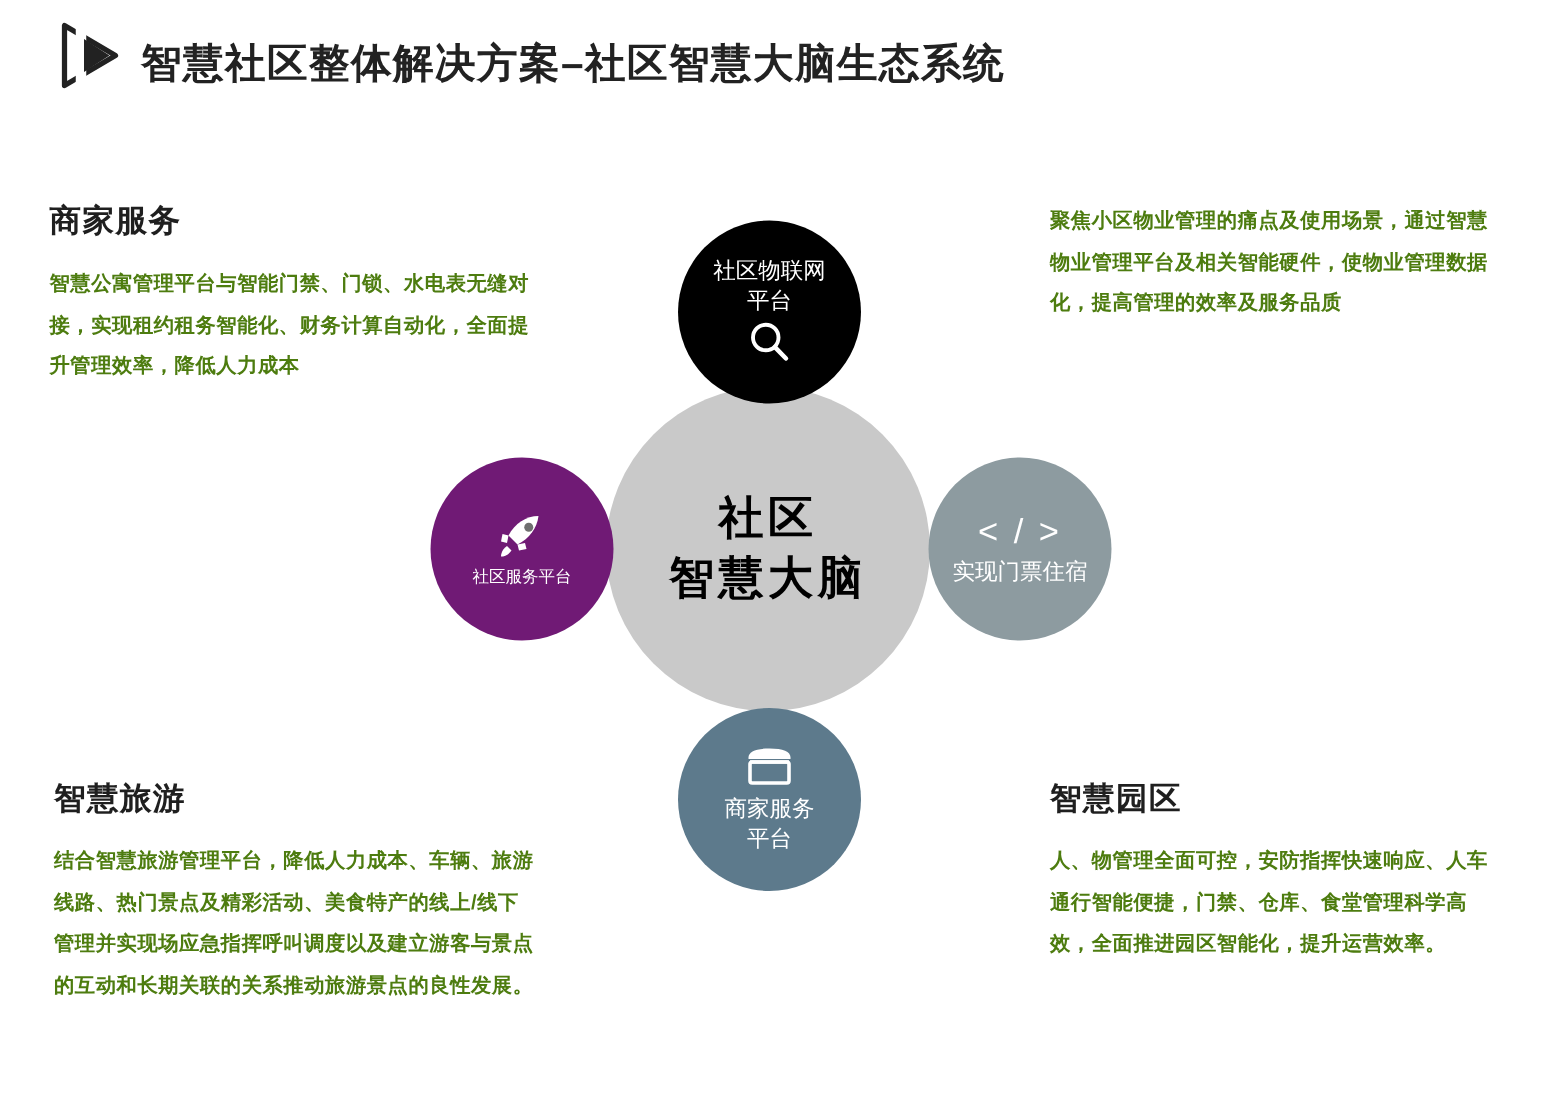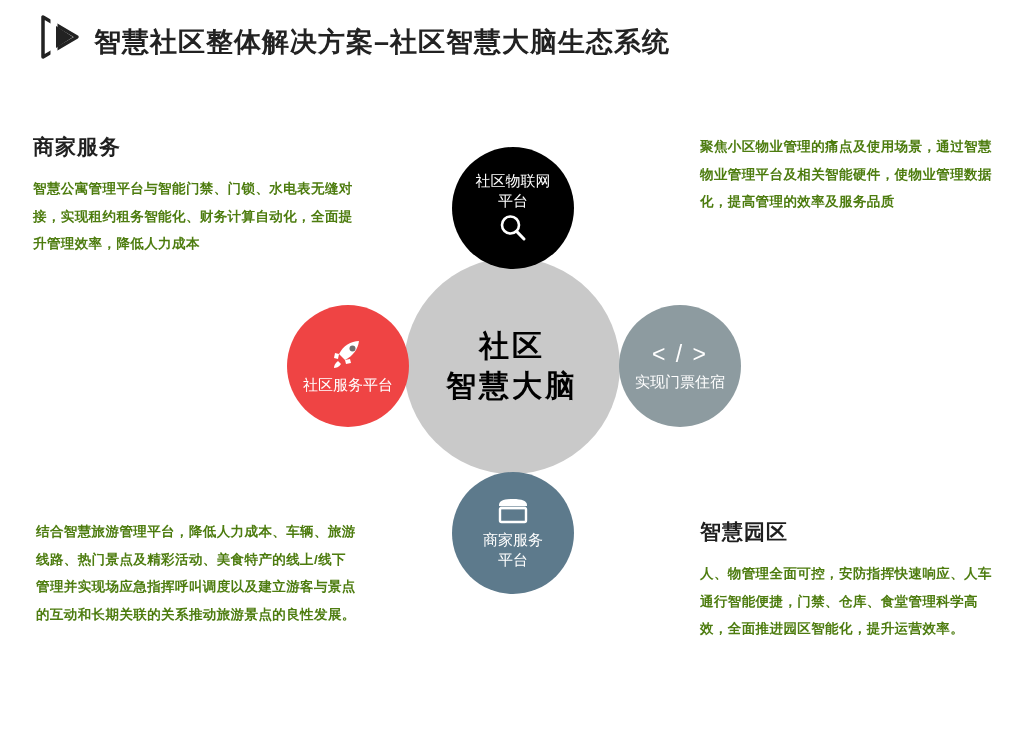--- a/index.html
+++ b/index.html
@@ -87,22 +87,22 @@
     height: 122px;
     background: #5d7a8c;
     font-size: 15px;
     line-height: 1.35;
   }
   .circle-left {
     left: 287px;
     top: 305px;
     width: 122px;
     height: 122px;
-    background: #ef4444;
-    font-size: 15px;
+    background: #701a75;
+    font-size: 11px;
     line-height: 1.35;
   }
   .circle-right {
     left: 619px;
     top: 305px;
     width: 122px;
     height: 122px;
     background: #8d9ba0;
     font-size: 15px;
     line-height: 1.35;
@@ -212,19 +212,20 @@
 <div class="block block-tl">
   <div class="block-title">商家服务</div>
   <div class="block-body">智慧公寓管理平台与智能门禁、门锁、水电表无缝对接，实现租约租务智能化、财务计算自动化，全面提升管理效率，降低人力成本</div>
 </div>
 
 <div class="block block-tr">
   <div class="block-body">聚焦小区物业管理的痛点及使用场景，通过智慧物业管理平台及相关智能硬件，使物业管理数据化，提高管理的效率及服务品质</div>
 </div>
 
 <div class="block block-bl">
+  <div class="block-title">智慧旅游</div>
   <div class="block-body">结合智慧旅游管理平台，降低人力成本、车辆、旅游线路、热门景点及精彩活动、美食特产的线上/线下管理并实现场应急指挥呼叫调度以及建立游客与景点的互动和长期关联的关系推动旅游景点的良性发展。</div>
 </div>
 
 <div class="block block-br">
   <div class="block-title">智慧园区</div>
   <div class="block-body">人、物管理全面可控，安防指挥快速响应、人车通行智能便捷，门禁、仓库、食堂管理科学高效，全面推进园区智能化，提升运营效率。</div>
 </div>
 
 </body></html>

